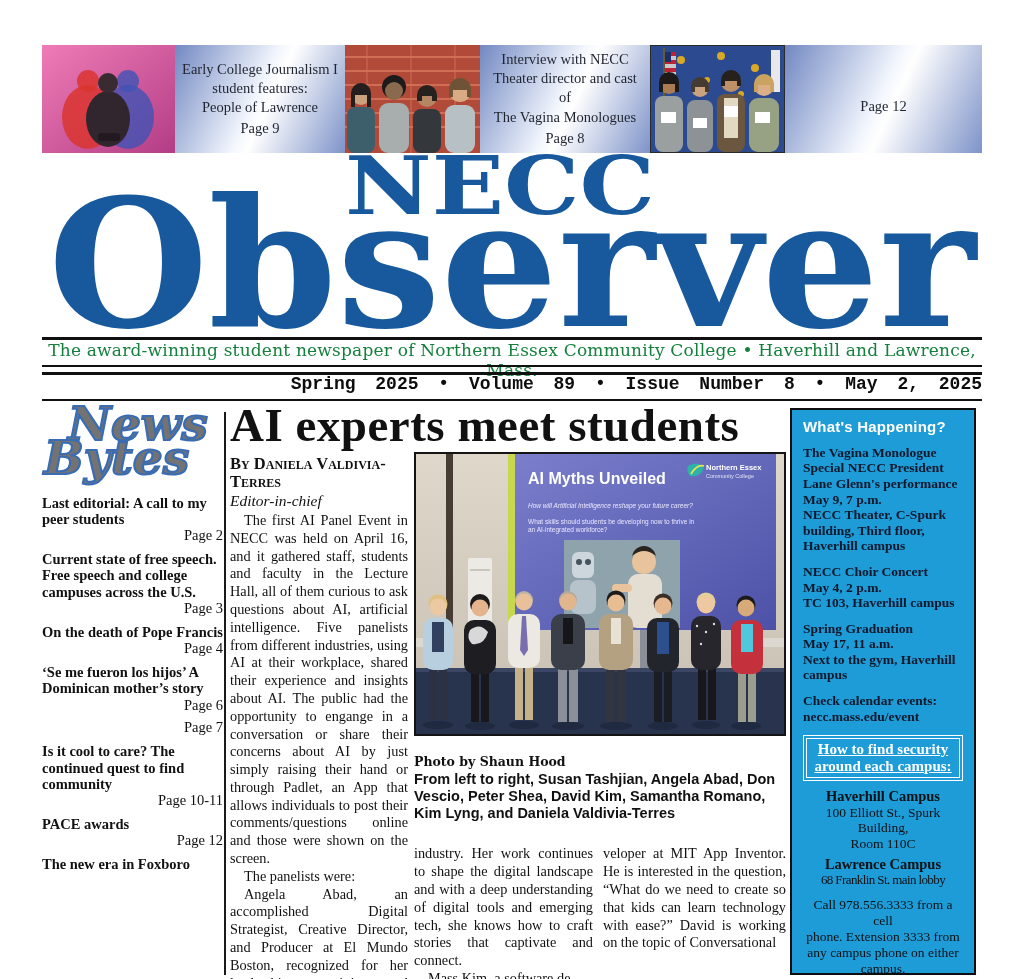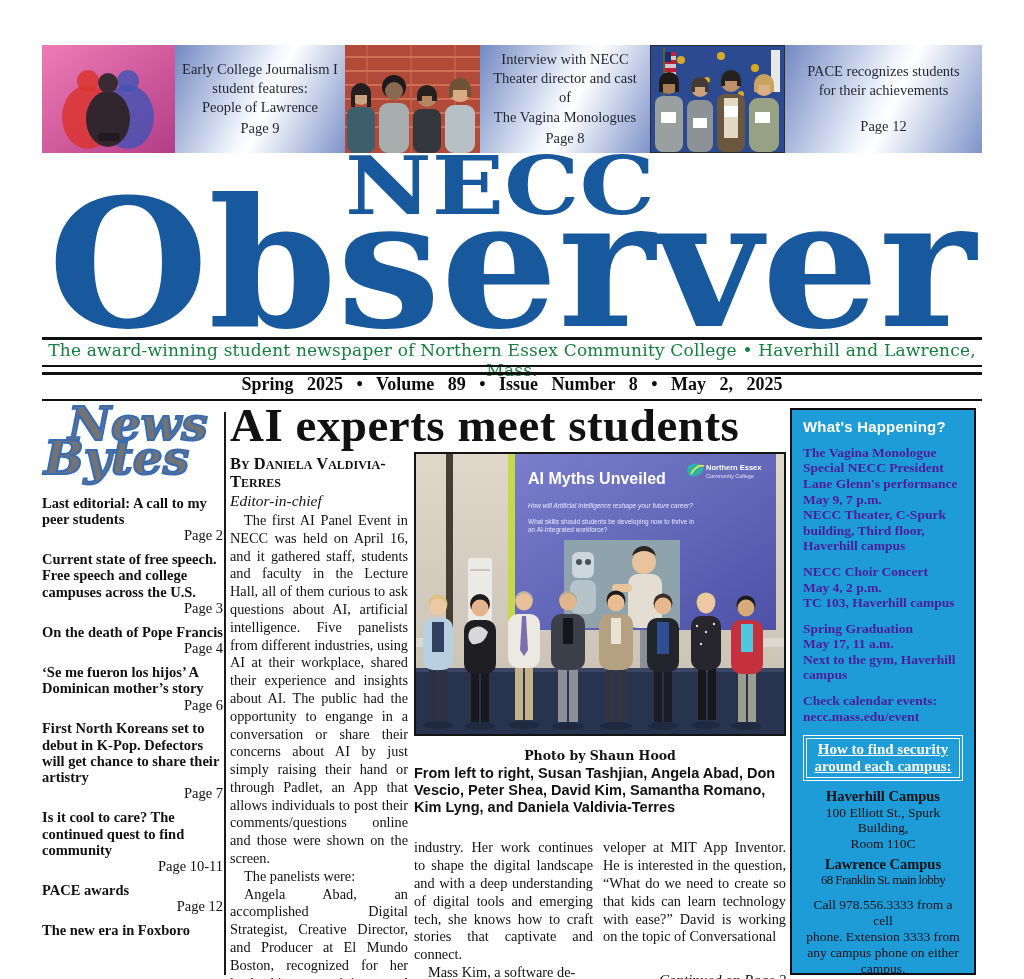--- a/index.html
+++ b/index.html
@@ -15,22 +15,22 @@
   .promo .ptxt{white-space:pre-line;}
   .promo .ppage{margin-top:2px;}
   .promo.gap .ppage{margin-top:16px;}
   .photocell svg{display:block;}
 
   
   .masthead{position:absolute;left:42px;top:152px;width:940px;height:185px;}
   .rule{position:absolute;left:42px;width:940px;background:#101010;}
   .tagline{position:absolute;left:42px;top:340px;width:940px;text-align:center;
            font-family:"DejaVu Serif",serif;font-size:17px;letter-spacing:.2px;color:#15803d;}
-  .dateline{position:absolute;left:42px;top:374px;width:940px;text-align:center;
-            font-family:Liberation Serif, serif;font-weight:bold;font-size:18px;word-spacing:9px;color:#0d0d0d;}
+  .dateline{position:absolute;left:42px;top:374px;width:940px;text-align:right;
+            font-family:Liberation Mono, monospace;font-weight:bold;font-size:18px;word-spacing:9px;color:#0d0d0d;}
 
   
   .nb{position:absolute;left:42px;top:404px;width:181px;}
   .nb-logo{font-family:"DejaVu Serif",serif;font-style:italic;font-weight:bold;
            color:#737373;-webkit-text-stroke:2.2px #3a6cb3;line-height:.86;}
   .nb-logo .l1{font-size:47px;margin-left:26px;}
   .nb-logo .l2{font-size:47px;margin-top:-6px;margin-left:2px;}
   .nb-items{margin-top:16px;}
   .nb-item{margin-bottom:7px;}
   .nb-title{font-weight:bold;font-size:14.5px;line-height:1.12;}
@@ -41,33 +41,33 @@
   .article{position:absolute;left:230px;top:402px;width:556px;height:577px;}
   .headline{font-weight:bold;font-size:47px;line-height:1;letter-spacing:.5px;white-space:nowrap;}
   .col1{position:absolute;left:0;top:53px;width:178px;}
   .byline{font-weight:bold;font-size:16.5px;line-height:1.12;font-variant:small-caps;}
   .role{font-style:italic;font-size:15.5px;margin-bottom:2px;}
   .bodytxt{font-size:14.3px;line-height:17.8px;text-align:justify;}
   .bodytxt p{margin:0;}
   .bodytxt p.ind{text-indent:14px;}
   .photo-block{position:absolute;left:184px;top:50px;width:372px;}
   .photo-frame{border:2px solid #141414;width:368px;height:280px;box-sizing:content-box;}
-  .credit{text-align:center;font-weight:bold;font-size:12.5px;margin-top:12px;font-family:"DejaVu Serif",serif;}
+  .credit{text-align:left;font-weight:bold;font-size:12.5px;margin-top:18px;font-family:"DejaVu Serif",serif;}
   .caption{font-family:"Liberation Sans",sans-serif;font-weight:bold;font-size:14.5px;line-height:1.16;margin-top:2px;}
   .cols{display:flex;gap:10px;margin-top:24px;}
   .c2{width:179px;}
   .c3{width:183px;position:relative;}
   .continued{font-style:italic;text-align:right;font-size:15px;margin-top:26px;}
 
   
   .wh{position:absolute;left:790px;top:408px;width:186px;height:567px;background:#1d9cd8;
       border:2px solid #0e0e0e;box-sizing:border-box;padding:9px 11px;overflow:hidden;}
   .wh-title{font-family:"Liberation Sans",sans-serif;font-weight:bold;font-size:15px;line-height:1.05;
             color:#fff;letter-spacing:.2px;}
-  .wh-event{color:#4c1d95;font-weight:bold;font-size:13.5px;line-height:15.6px;white-space:pre-line;margin-top:10px;}
+  .wh-event{color:#0f172a;font-weight:bold;font-size:13.5px;line-height:15.6px;white-space:pre-line;margin-top:10px;}
   .wh-sec{margin-top:11px;border:1px solid #fff;padding:2px;}
   .wh-sec-in{border:1px solid #fff;padding:2px 4px;text-align:center;}
   .wh-sec-txt{color:#fff;font-weight:bold;font-size:15px;line-height:1.12;white-space:pre-line;text-decoration:underline;}
   .wh-campus{margin-top:7px;text-align:center;color:#0e1114;}
   .wh-cname{font-weight:bold;font-size:14.5px;line-height:1.15;margin-top:5px;}
   .wh-caddr{font-size:13.5px;line-height:1.15;white-space:pre-line;}
   .wh-caddr.cond{letter-spacing:-.6px;font-size:13px;}
   .wh-phone{font-size:13.5px;line-height:1.2;white-space:pre-line;margin-top:9px;text-align:center;color:#0e1114;}
 </style>
 </head>
@@ -174,22 +174,20 @@
           <rect x="73" y="60" width="14" height="11" fill="#fff"></rect>
           <rect x="98" y="52" width="30" height="54" rx="9" fill="#97a183"></rect>
           <circle cx="113" cy="40" r="10" fill="#dcae87"></circle>
             <path d="M103 38 a10 10 0 0 1 20 0 v8 h-4 v-7 h-12 v7 h-4 z" fill="#c9a35f"></path>
           <rect x="104" y="66" width="15" height="11" fill="#fff"></rect>
         </g>
       </svg>
     </div>
 
     <div class="cell promo gap" style="width:197px">
-      <div class="ptxt">PACE recognizes students
-for their achievements</div>
       <div class="ppage">Page 12</div>
     </div>
   </div>
 
   <svg class="masthead" viewBox="0 0 940 185">
     <text x="458" y="62" text-anchor="middle" textLength="310" lengthAdjust="spacingAndGlyphs" font-family="DejaVu Serif, serif" font-weight="bold" font-size="80" fill="#17599c">NECC</text>
     <text x="6" y="174" textLength="928" lengthAdjust="spacingAndGlyphs" font-family="DejaVu Serif, serif" font-weight="bold" font-size="178" fill="#17599c">Observer</text>
   </svg>
 
   <div class="rule" style="top:337px;height:3px"></div>
@@ -215,21 +213,20 @@
       </div>
       <div class="nb-item">
         <div class="nb-title">On the death of Pope Francis</div>
         <div class="nb-page">Page 4</div>
       </div>
       <div class="nb-item">
         <div class="nb-title">‘Se me fueron los hijos’ A Dominican mother’s story</div>
         <div class="nb-page">Page 6</div>
       </div>
       <div class="nb-item">
-        <div class="nb-title">First North Koreans set to debut in K-Pop. Defectors will get chance to share their artistry</div>
         <div class="nb-page">Page 7</div>
       </div>
       <div class="nb-item">
         <div class="nb-title">Is it cool to care? The continued quest to find community</div>
         <div class="nb-page">Page 10-11</div>
       </div>
       <div class="nb-item">
         <div class="nb-title">PACE awards</div>
         <div class="nb-page">Page 12</div>
       </div>

